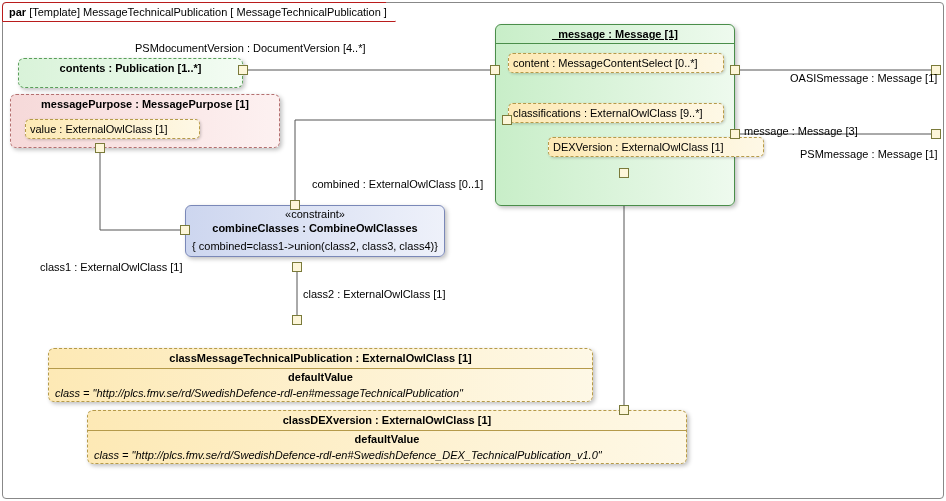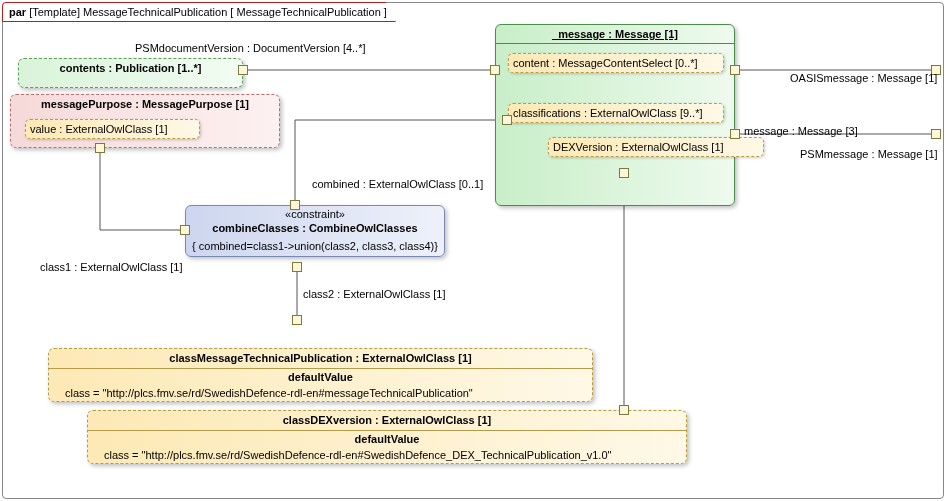--- a/index.html
+++ b/index.html
@@ -60,23 +60,24 @@
     overflow: hidden;
   }
   .sub {
     text-align: center;
     font-weight: normal;
     padding: 2px 4px;
     white-space: nowrap;
     overflow: hidden;
   }
   .row {
-    padding: 2px 16px;
-    white-space: nowrap;
-    overflow: hidden;
+    padding: 2px 6px;
+    white-space: nowrap;
+    overflow: hidden;
+    font-style: italic;
   }
 
   .grad-green  { background: linear-gradient(to right, #d9f3d9, #f3fcf3); border-color:#5a9e5a; }
   .grad-green2 { background: linear-gradient(to right, #c8eec8, #eefaee); border-color:#4a8e4a; }
   .grad-pink   { background: linear-gradient(to right, #f6d9d9, #fdf1f1); border-color:#b37070; }
   .grad-yellow { background: linear-gradient(to right, #fde9b5, #fef8e6); border-color:#b59a4a; }
   .grad-blue   { background: linear-gradient(to right, #cdd6ef, #eef1fa); border-color:#7a88b8; }
 
   .inner {
     position: absolute;

